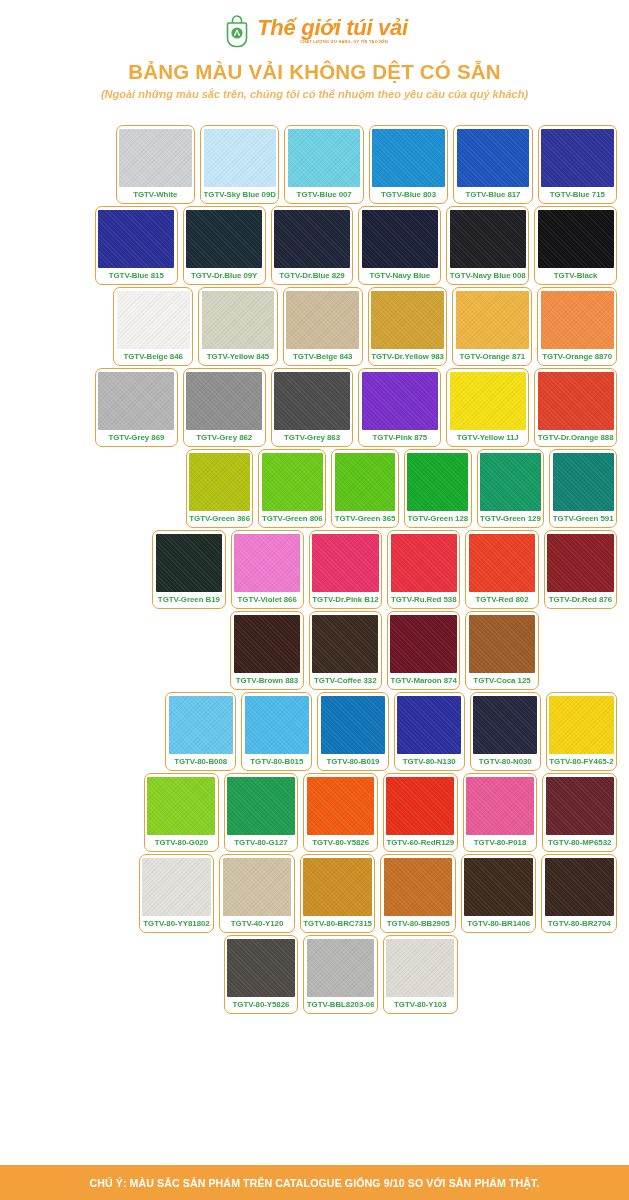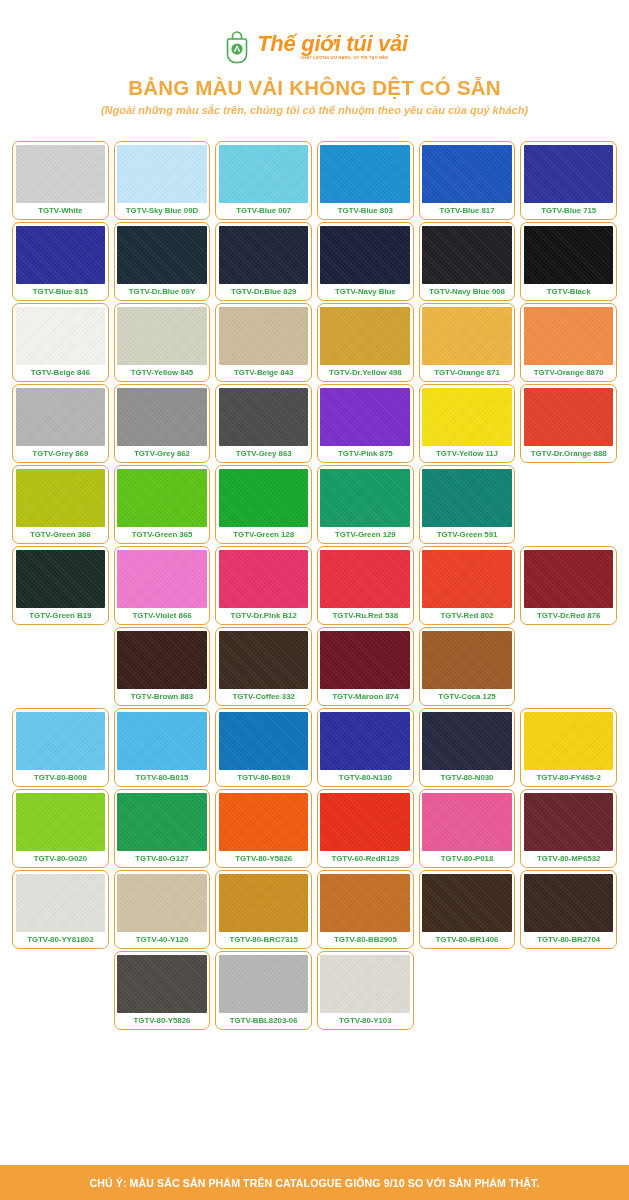--- a/index.html
+++ b/index.html
@@ -25,21 +25,20 @@
     display: flex;
     flex-direction: column;
     align-items: center;
   }
   .logo {
     display: flex;
     align-items: center;
     justify-content: center;
     gap: 4px;
     height: 36px;
-    margin-top: 16px;
   }
   .logo-mark {
     width: 32px;
     height: 34px;
     position: relative;
     flex: none;
   }
   .logo-text-wrap {
     display: flex;
     flex-direction: column;
@@ -82,20 +81,21 @@
   }
 
   
   .grid {
     margin-top: 9px;
     padding: 16px 12px;
     display: flex;
     flex-direction: column;
     gap: 2px;
     flex: 1;
+    align-items: flex-end;
   }
   .row {
     display: grid;
     grid-template-columns: repeat(6, 1fr);
     column-gap: 5px;
     height: 79px;
   }
   .row.offset .card:first-child { grid-column-start: 2; }
 
   .card {
@@ -238,21 +238,21 @@
         <div class="card">
           <div class="chip" style="background: rgb(211, 211, 193);"></div>
           <div class="chip-label">TGTV-Yellow 845</div>
         </div>
         <div class="card">
           <div class="chip" style="background: rgb(205, 188, 155);"></div>
           <div class="chip-label">TGTV-Beige 843</div>
         </div>
         <div class="card">
           <div class="chip" style="background: rgb(207, 162, 51);"></div>
-          <div class="chip-label">TGTV-Dr.Yellow 498</div>
+          <div class="chip-label">TGTV-Dr.Yellow 983</div>
         </div>
         <div class="card">
           <div class="chip" style="background: rgb(238, 180, 68);"></div>
           <div class="chip-label">TGTV-Orange 871</div>
         </div>
         <div class="card">
           <div class="chip" style="background: rgb(241, 141, 70);"></div>
           <div class="chip-label">TGTV-Orange 8870</div>
         </div>
       </div>
@@ -279,20 +279,24 @@
         </div>
         <div class="card">
           <div class="chip" style="background: rgb(224, 65, 42);"></div>
           <div class="chip-label">TGTV-Dr.Orange 888</div>
         </div>
       </div>
       <div class="row">
         <div class="card">
           <div class="chip" style="background: rgb(178, 193, 18);"></div>
           <div class="chip-label">TGTV-Green 366</div>
+        </div>
+        <div class="card">
+          <div class="chip" style="background: rgb(108, 202, 27);"></div>
+          <div class="chip-label">TGTV-Green 806</div>
         </div>
         <div class="card">
           <div class="chip" style="background: rgb(92, 195, 23);"></div>
           <div class="chip-label">TGTV-Green 365</div>
         </div>
         <div class="card">
           <div class="chip" style="background: rgb(22, 168, 43);"></div>
           <div class="chip-label">TGTV-Green 128</div>
         </div>
         <div class="card">

